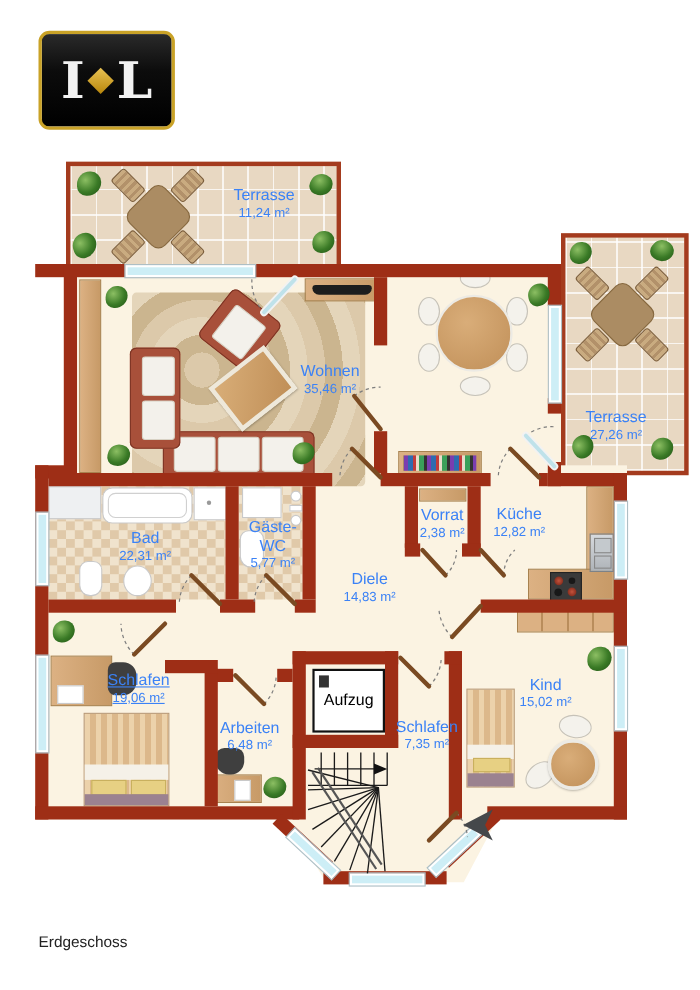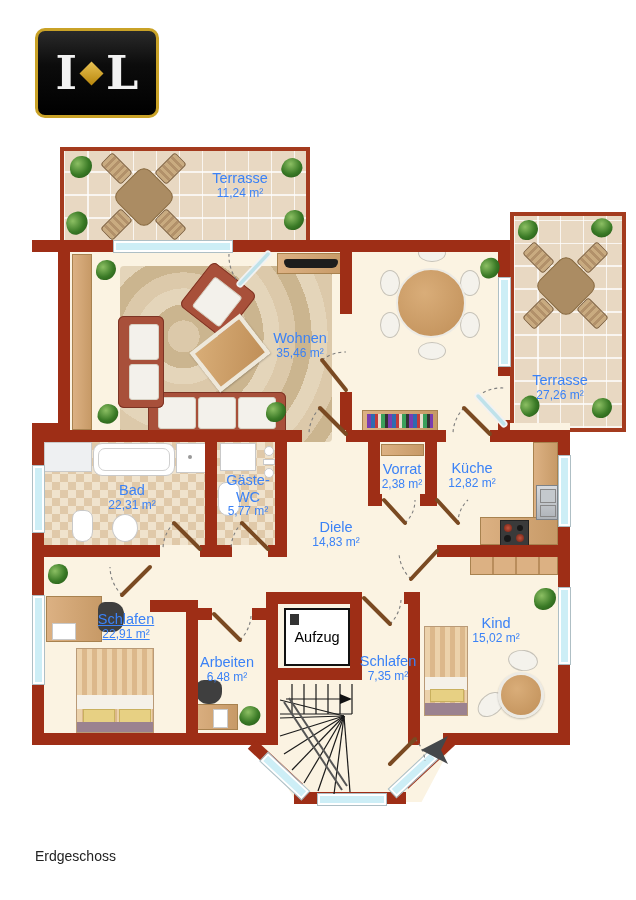--- a/index.html
+++ b/index.html
@@ -342,21 +342,21 @@
   <div class="rlabel" style="left:432px;top:460px;width:80px;">
     <div class="rname">Küche</div>
       <div class="rarea">12,82 m²</div>
   </div>
   <div class="rlabel" style="left:296px;top:519px;width:80px;">
     <div class="rname">Diele</div>
       <div class="rarea">14,83 m²</div>
   </div>
   <div class="rlabel" style="left:86px;top:611px;width:80px;text-decoration:underline;">
     <div class="rname">Schlafen</div>
-      <div class="rarea">22,91 m²</div>
+      <div class="rarea">19,06 m²</div>
   </div>
   <div class="rlabel" style="left:187px;top:654px;width:80px;">
     <div class="rname">Arbeiten</div>
       <div class="rarea">6,48 m²</div>
   </div>
   <div class="rlabel" style="left:350px;top:653px;width:76px;">
     <div class="rname">Schlafen</div>
       <div class="rarea">7,35 m²</div>
   </div>
   <div class="rlabel" style="left:456px;top:615px;width:80px;">

